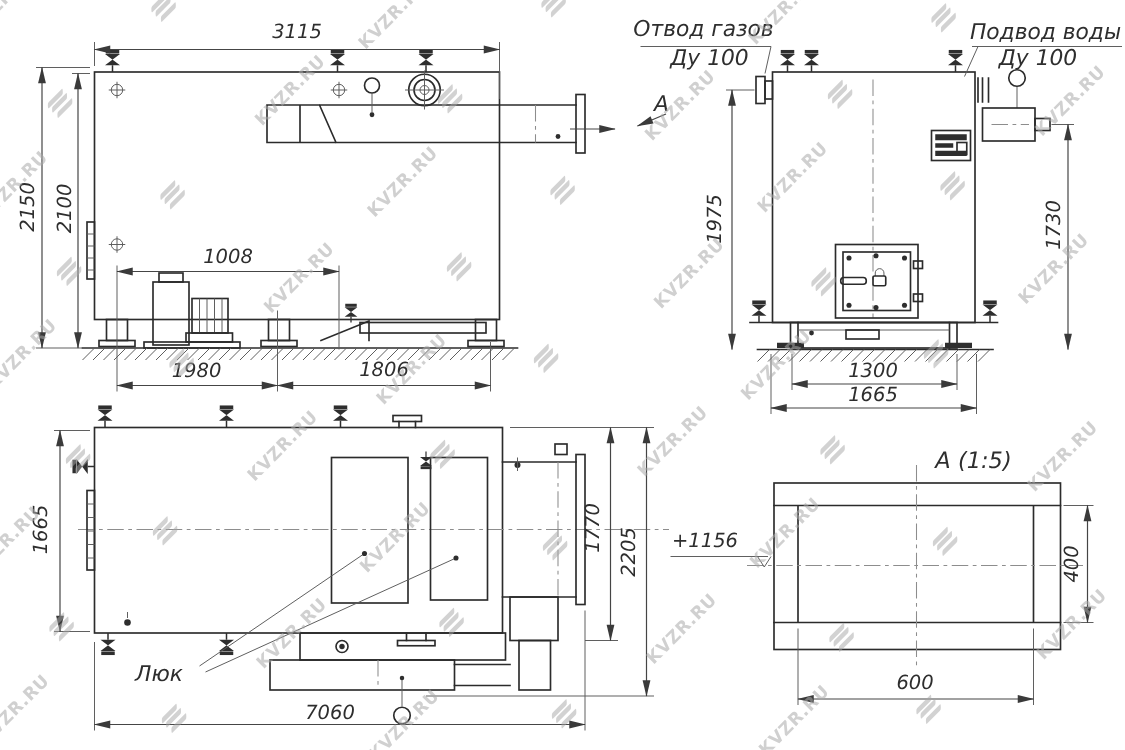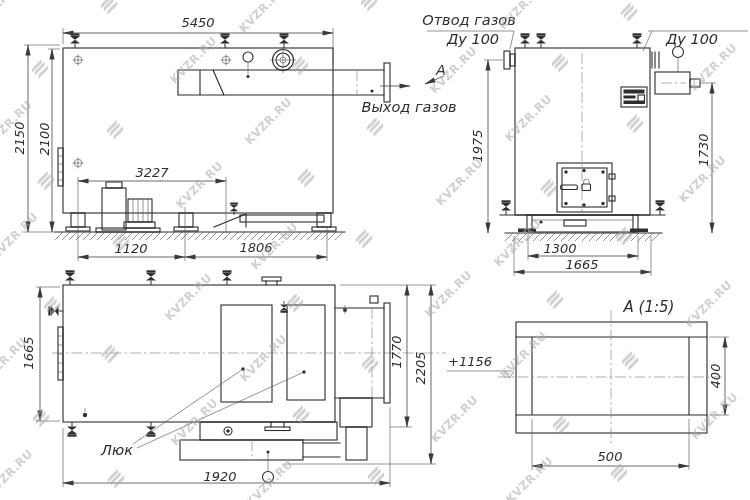--- a/index.html
+++ b/index.html
@@ -304,46 +304,46 @@
         <line x1="624" y1="241" x2="632" y2="233" class="lt"></line>
         <line x1="631" y1="241" x2="639" y2="233" class="lt"></line>
         <line x1="638" y1="241" x2="646" y2="233" class="lt"></line>
         <line x1="645" y1="241" x2="653" y2="233" class="lt"></line>
         <line x1="652" y1="241" x2="660" y2="233" class="lt"></line>
       </g>
   </svg>
 
   <div class="labels">
 
-    <div class="t dimtxt" style="left:198px;top:22px">5450</div>
+    <div class="t dimtxt" style="left:198px;top:22px">3115</div>
     <div class="t dimtxt v" style="left:19px;top:138px">2150</div>
     <div class="t dimtxt v" style="left:44px;top:139px">2100</div>
-    <div class="t dimtxt" style="left:152px;top:172px">3227</div>
-    <div class="t dimtxt" style="left:131px;top:248px">1120</div>
+    <div class="t dimtxt" style="left:152px;top:172px">1008</div>
+    <div class="t dimtxt" style="left:131px;top:248px">1980</div>
     <div class="t dimtxt" style="left:256px;top:247px">1806</div>
-    <div class="t big" style="left:409px;top:107px">Выход газов</div>
     <div class="t big" style="left:441px;top:70px">А</div>
 
     <div class="t big" style="left:469px;top:20px">Отвод газов</div>
     <div class="t big" style="left:473px;top:39px">Ду 100</div>
+    <div class="t big" style="left:697px;top:22px">Подвод воды</div>
     <div class="t big" style="left:692px;top:39px">Ду 100</div>
     <div class="t dimtxt v" style="left:477px;top:146px">1975</div>
     <div class="t dimtxt v" style="left:703px;top:150px">1730</div>
-    <div class="t dimtxt" style="left:560px;top:248px">1300</div>
+    <div class="t dimtxt" style="left:582px;top:248px">1300</div>
     <div class="t dimtxt" style="left:582px;top:264px">1665</div>
 
     <div class="t dimtxt v" style="left:28px;top:353px">1665</div>
     <div class="t dimtxt v" style="left:396px;top:352px">1770</div>
     <div class="t dimtxt v" style="left:420px;top:368px">2205</div>
-    <div class="t big" style="left:117px;top:450px">Люк</div>
-    <div class="t dimtxt" style="left:220px;top:476px">1920</div>
+    <div class="t big" style="left:106px;top:450px">Люк</div>
+    <div class="t dimtxt" style="left:220px;top:476px">7060</div>
 
     <div class="t title" style="left:649px;top:307px">А (1:5)</div>
     <div class="t dimtxt v" style="left:715px;top:376px">400</div>
-    <div class="t dimtxt" style="left:610px;top:456px">500</div>
+    <div class="t dimtxt" style="left:610px;top:456px">600</div>
     <div class="t dimtxt" style="left:470px;top:361px">+1156</div>
   </div>
 
   <div id="wm">
       <span class="wm-text" style="left: -28px; top: -8px;">KVZR.RU</span>
       <span class="wm-logo" style="left: 102px; top: -3px;">
         <i></i>
         <i></i>
         <i></i>
       </span>

